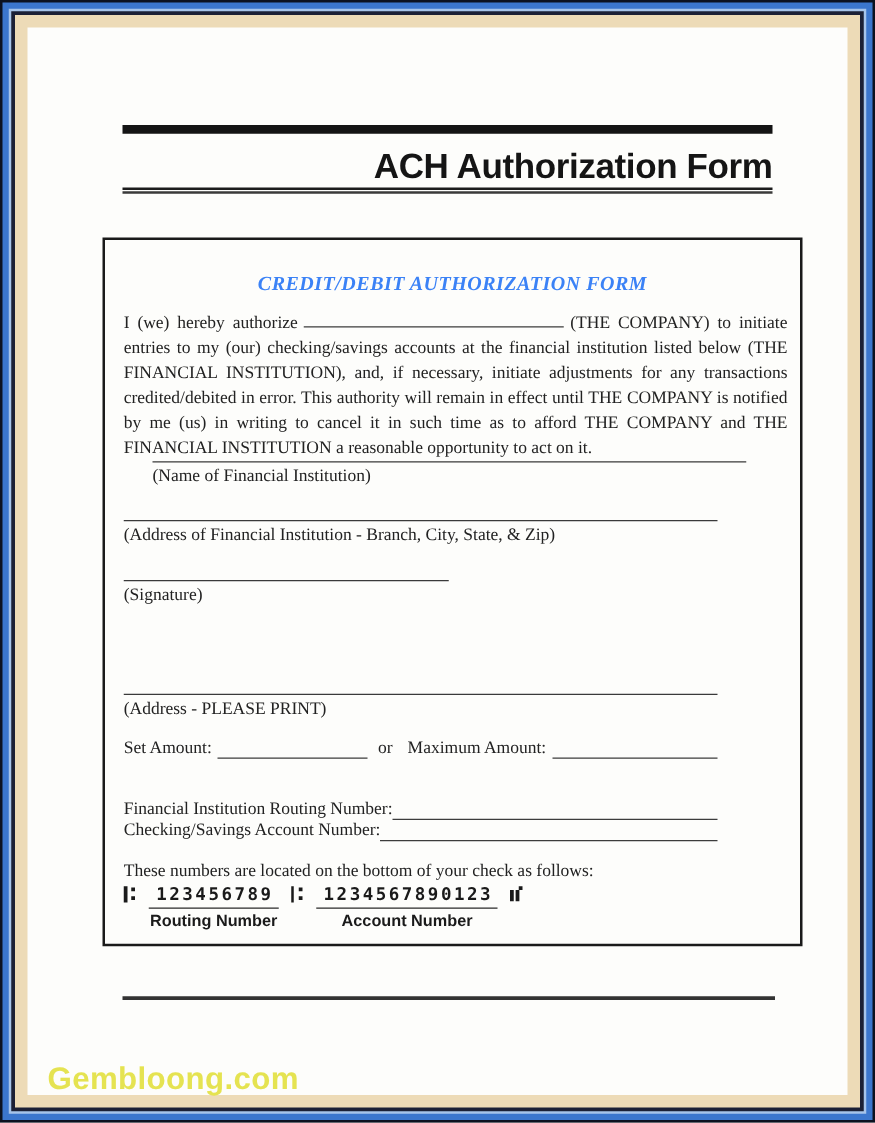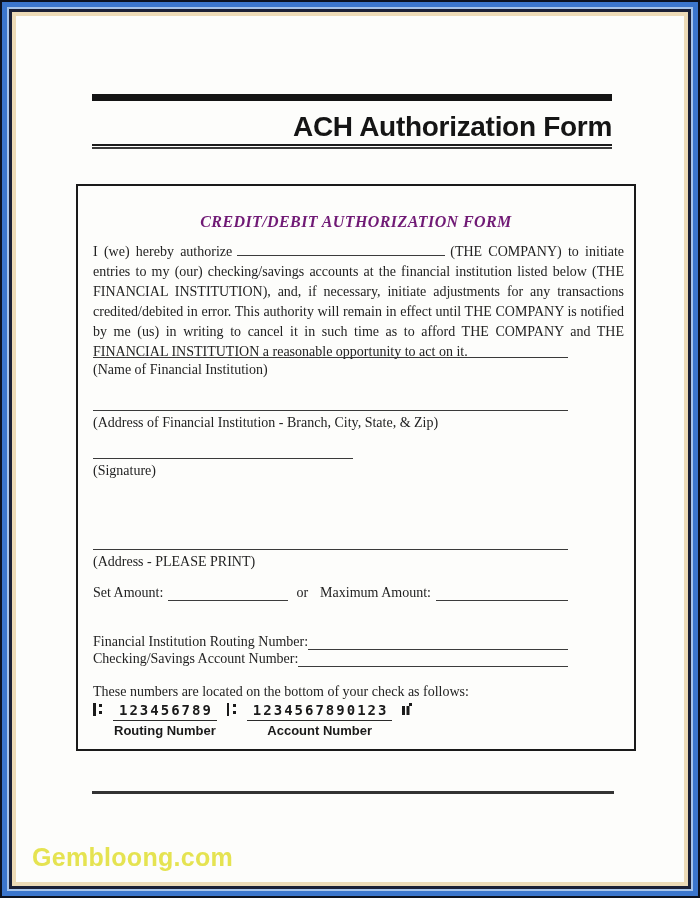--- a/index.html
+++ b/index.html
@@ -6,21 +6,21 @@
   body {
     width:700px; height:898px; overflow:hidden;
     font-family:"Liberation Serif", serif;
     background:#0c1220;
   }
   
   .frame-a { box-sizing:border-box; width:700px; height:898px; background:#0c1220; padding:2px; }
   .frame-b { box-sizing:border-box; width:100%; height:100%; background:#3b76cd; padding:5px; }
   .frame-c { box-sizing:border-box; width:100%; height:100%; background:#a6c4ea; padding:2px; }
   .frame-d { box-sizing:border-box; width:100%; height:100%; background:#1b2036; padding:3px; }
-  .frame-e { box-sizing:border-box; width:100%; height:100%; background:#eddbb7; padding:4px; }
+  .frame-e { box-sizing:border-box; width:100%; height:100%; background:#eddbb7; padding:10px; }
   .page    { box-sizing:border-box; position:relative; width:100%; height:100%; background:#fdfdfb; }
 
   
   .header-bar  { position:absolute; left:76px; top:78px; width:520px; height:7px; background:#141414; }
   .header-title{
     position:absolute; left:76px; top:95px; width:520px;
     text-align:right; font-family:"Liberation Sans", sans-serif;
     font-weight:bold; font-size:28px; color:#151515; letter-spacing:-0.3px;
   }
   .header-rule {
@@ -30,21 +30,21 @@
   }
 
   
   .form-box {
     position:absolute; left:60px; top:168px; width:560px; height:567px;
     box-sizing:border-box; border:2.5px solid #1a1a1a; background:#fdfdfb;
   }
   .box-title {
     position:absolute; left:0; top:27px; width:100%;
     text-align:center; font-weight:bold; font-style:italic;
-    font-size:16px; color:#701a75; letter-spacing:0.4px;
+    font-size:16px; color:#3b82f6; letter-spacing:0.4px;
   }
   .intro {
     position:absolute; left:15px; top:56px; width:531px;
     font-size:14px; line-height:20px; color:#222;
     text-align:justify;
   }
   .blank-inline {
     display:inline-block; width:208px; height:13px; margin:0 5px;
     border-bottom:1.5px solid #3c3c3c;
   }
@@ -121,21 +121,21 @@
         <div class="header-rule"></div>
 
         <div class="form-box">
 
           <div class="box-title">CREDIT/DEBIT AUTHORIZATION FORM</div>
 
           <div class="intro">
             <span>I (we) hereby authorize</span><span class="blank-inline"></span><span>(THE COMPANY) to initiate entries to my (our) checking/savings accounts at the financial institution listed below (THE FINANCIAL INSTITUTION), and, if necessary, initiate adjustments for any transactions credited/debited in error. This authority will remain in effect until THE COMPANY is notified by me (us) in writing to cancel it in such time as to afford THE COMPANY and THE FINANCIAL INSTITUTION a reasonable opportunity to act on it.</span>
           </div>
 
-          <div class="field" style="top:171px;">
+          <div class="field" style="top:177px;margin-left:23px;">
             <div class="field-line w-full"></div>
             <div class="field-label">(Name of Financial Institution)</div>
           </div>
 
           <div class="field" style="top:224px;">
             <div class="field-line w-full"></div>
             <div class="field-label">(Address of Financial Institution - Branch, City, State, &amp; Zip)</div>
           </div>
 
           <div class="field" style="top:272px; left:15px;">

